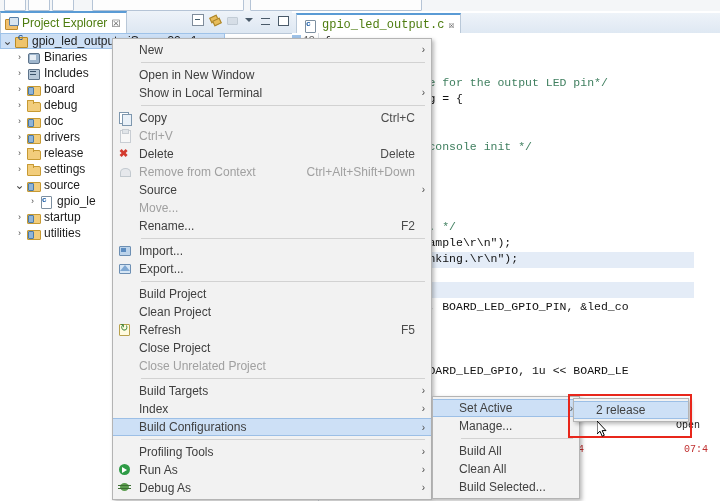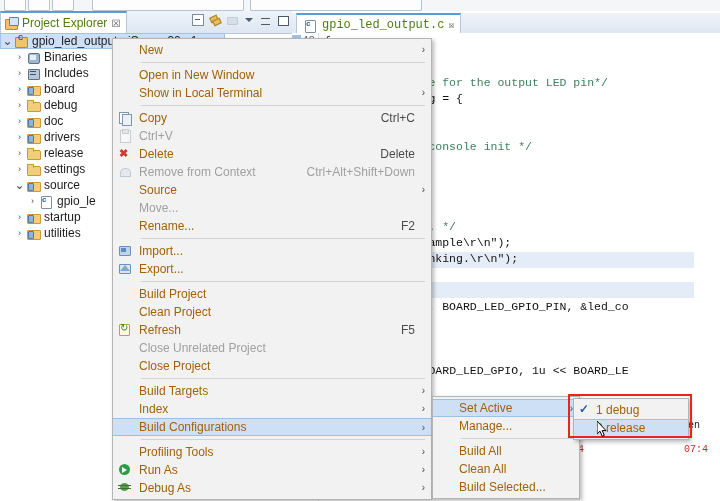--- a/index.html
+++ b/index.html
@@ -87,21 +87,21 @@
   .vline{position:absolute;top:0;width:1px;height:468px;background:#d7dde4;}
 
   
   .console-text{position:absolute;font-family:"Liberation Mono",monospace;font-size:10px;color:#c03030;white-space:pre;}
 
   
   #context-menu{left:112px;top:38px;width:320px;background:#f2f2f2;border:1px solid #b4b4b4;
      box-shadow:2px 2px 4px rgba(0,0,0,.28);padding:2px 0;box-sizing:border-box;}
   .mrow{height:18px;display:flex;align-items:center;position:relative;padding:0 4px 0 0;box-sizing:border-box;}
   .mrow .micon{width:26px;flex:0 0 26px;position:relative;height:16px;}
-  .mrow .mlabel{flex:1 1 auto;font-size:12px;color:#a16207;white-space:nowrap;}
+  .mrow .mlabel{flex:1 1 auto;font-size:12px;color:#404040;white-space:nowrap;}
   .mrow .maccel{font-size:12px;color:#4c4c4c;padding-right:12px;white-space:nowrap;}
   .mrow .marrow{position:absolute;right:6px;top:3px;font-size:10px;color:#4a4a4a;}
   .mrow.disabled .mlabel,.mrow.disabled .maccel{color:#a0a0a0;}
   .mrow.selected{background:#cde0f6;border-top:1px solid #9cbfe6;border-bottom:1px solid #9cbfe6;}
   .msep{height:1px;background:#d2d2d2;margin:3px 6px 3px 28px;}
 
   
   .mi-copy:before{content:"";position:absolute;left:6px;top:2px;width:8px;height:10px;background:#fff;border:1px solid #7e97ae;}
   .mi-copy:after{content:"";position:absolute;left:9px;top:4px;width:8px;height:10px;background:#eaf1f8;border:1px solid #7e97ae;}
   .mi-paste{opacity:.4;}
@@ -345,27 +345,27 @@
     </div>
     <div class="mrow">
       <span class="micon "></span>
       <span class="mlabel">Clean Project</span>
     </div>
     <div class="mrow">
       <span class="micon mi-refresh"></span>
       <span class="mlabel">Refresh</span>
       <span class="maccel">F5</span>
     </div>
+    <div class="mrow">
+      <span class="micon "></span>
+      <span class="mlabel">Close Project</span>
+    </div>
     <div class="mrow disabled">
       <span class="micon "></span>
       <span class="mlabel">Close Unrelated Project</span>
-    </div>
-    <div class="mrow">
-      <span class="micon "></span>
-      <span class="mlabel">Close Project</span>
     </div>
     <div class="msep"></div>
     <div class="mrow">
       <span class="micon "></span>
       <span class="mlabel">Build Targets</span>
       <span class="marrow">›</span>
     </div>
     <div class="mrow">
       <span class="micon "></span>
       <span class="mlabel">Index</span>
@@ -413,24 +413,20 @@
       <span class="micon "></span>
       <span class="mlabel">Clean All</span>
     </div>
     <div class="mrow">
       <span class="micon "></span>
       <span class="mlabel">Build Selected...</span>
     </div>
   </div>
 
 <div class="abs" id="setactive-menu">
-    <div class="mrow">
-      <span class="micon  mi-check"></span>
-      <span class="mlabel">1 debug</span>
-    </div>
     <div class="mrow selected">
       <span class="micon "></span>
       <span class="mlabel">2 release</span>
     </div>
   </div>
 
 <div class="abs" id="annotation-box"></div>
 
 <div class="abs" id="cursor">
   <svg width="11" height="17" viewBox="0 0 11 17">

